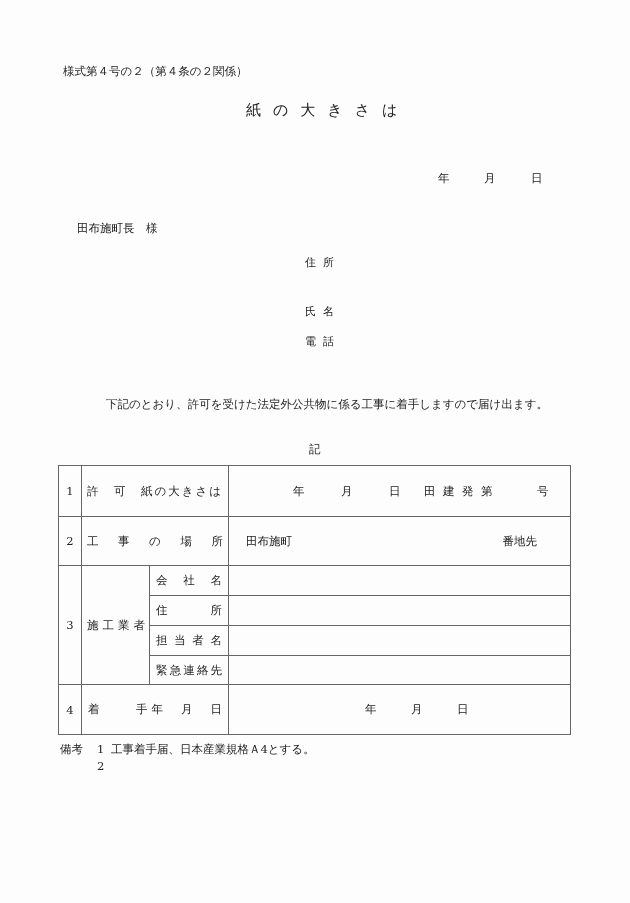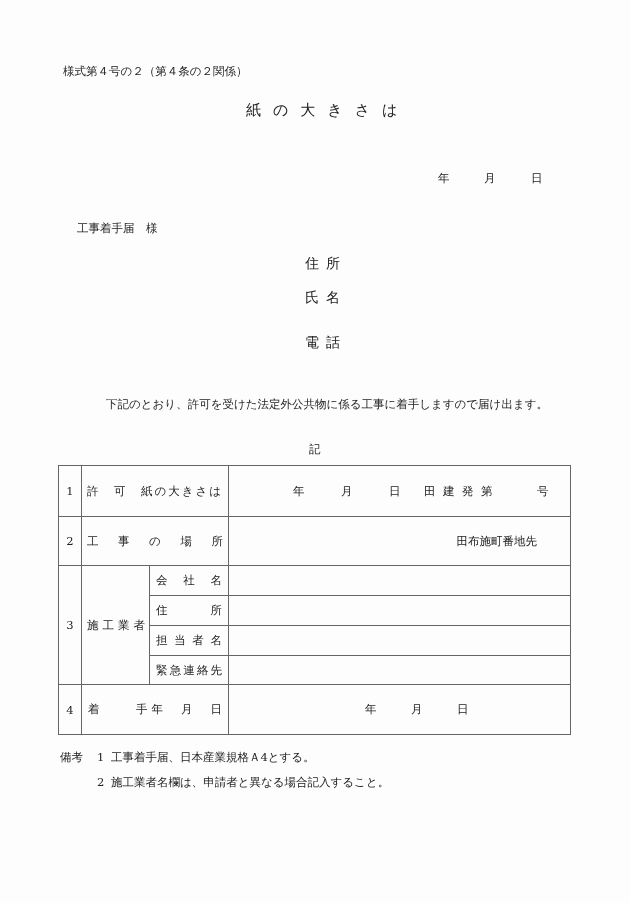--- a/index.html
+++ b/index.html
@@ -5,49 +5,49 @@
   html, body { margin:0; padding:0; }
   body {
     width:630px; height:903px; background:#fdfdfd; position:relative; overflow:hidden;
     font-family: "DejaVu Serif", "Liberation Serif", serif; color:#222; font-size:11.5px;
   }
   .abs { position:absolute; white-space:nowrap; }
   .form-no { left:63px; top:64px; font-size:11.5px; }
   .title { left:246px; top:101px; font-size:15px; letter-spacing:12px; }
   .date-line { top:171px; font-size:11.5px; }
   .addressee { left:77px; top:221px; }
-  .app-field { left:305px; font-size:14px; letter-spacing:7px; }
+  .app-field { left:305px; font-size:11px; letter-spacing:7px; }
   .intro { left:7px; width:630px; text-align:center; top:397px; padding-left:10px; box-sizing:border-box; }
   .ki { left:309px; top:442px; }
 
   table.form {
     position:absolute; left:58px; top:465px; border-collapse:collapse;
     width:512px; table-layout:fixed;
   }
   table.form td { border:1px solid #666; padding:0; font-size:11.5px; vertical-align:middle; }
   td.no { text-align:center; }
   .spread { display:flex; justify-content:space-between; padding:0 6px; }
   .spread.tight { padding:0 5px; }
   .notes { left:60px; top:741px; font-size:11.5px; line-height:17px; }
-  .notes .row { display:flex;margin-top:8px; }
+  .notes .row { display:flex; }
 </style>
 </head>
 <body>
 
 <div class="abs form-no">様式第４号の２（第４条の２関係）</div>
 <div class="abs title">紙の大きさは</div>
 
 <div class="abs date-line" style="left:438px;">年</div>
 <div class="abs date-line" style="left:484px;">月</div>
 <div class="abs date-line" style="left:531px;">日</div>
 
-<div class="abs addressee">工事着手届　様</div>
+<div class="abs addressee">田布施町長　様</div>
 
 <div class="abs app-field" style="top:255px;">住所</div>
-<div class="abs app-field" style="top:289px;">氏名</div>
+<div class="abs app-field" style="top:304px;">氏名</div>
 <div class="abs app-field" style="top:334px;">電話</div>
 
 <div class="abs intro">下記のとおり、許可を受けた法定外公共物に係る工事に着手しますので届け出ます。</div>
 <div class="abs ki">記</div>
 
 <table class="form">
   <colgroup>
     <col style="width:23px">
     <col style="width:68px">
     <col style="width:79px">
@@ -83,21 +83,21 @@
     <td colspan="2">
       <div class="spread tight">
         <span>工</span>
         <span>事</span>
         <span>の</span>
         <span>場</span>
         <span>所</span>
       </div>
     </td>
     <td>
-      <div style="display:flex; justify-content:flex-end; padding:0 33px 0 17px;">
+      <div style="display:flex; justify-content:space-between; padding:0 33px 0 17px;">
         <span>田布施町</span>
         <span>番地先</span>
       </div>
     </td>
   </tr>
 
   <tr style="height:30px;">
     <td class="no" rowspan="4">3</td>
     <td rowspan="4">
       <div style="padding-left:5px; letter-spacing:4px;">施工業者</div>
@@ -172,15 +172,14 @@
 
 <div class="abs notes">
   <div class="row">
     <span style="width:37px">備考</span>
     <span style="width:14px">1</span>
     <span>工事着手届、日本産業規格Ａ4とする。</span>
   </div>
   <div class="row">
     <span style="width:37px"></span>
     <span style="width:14px">2</span>
-    <span>施工業者名欄は、申請者と異なる場合記入すること。</span>
   </div>
 </div>
 
 </body></html>

